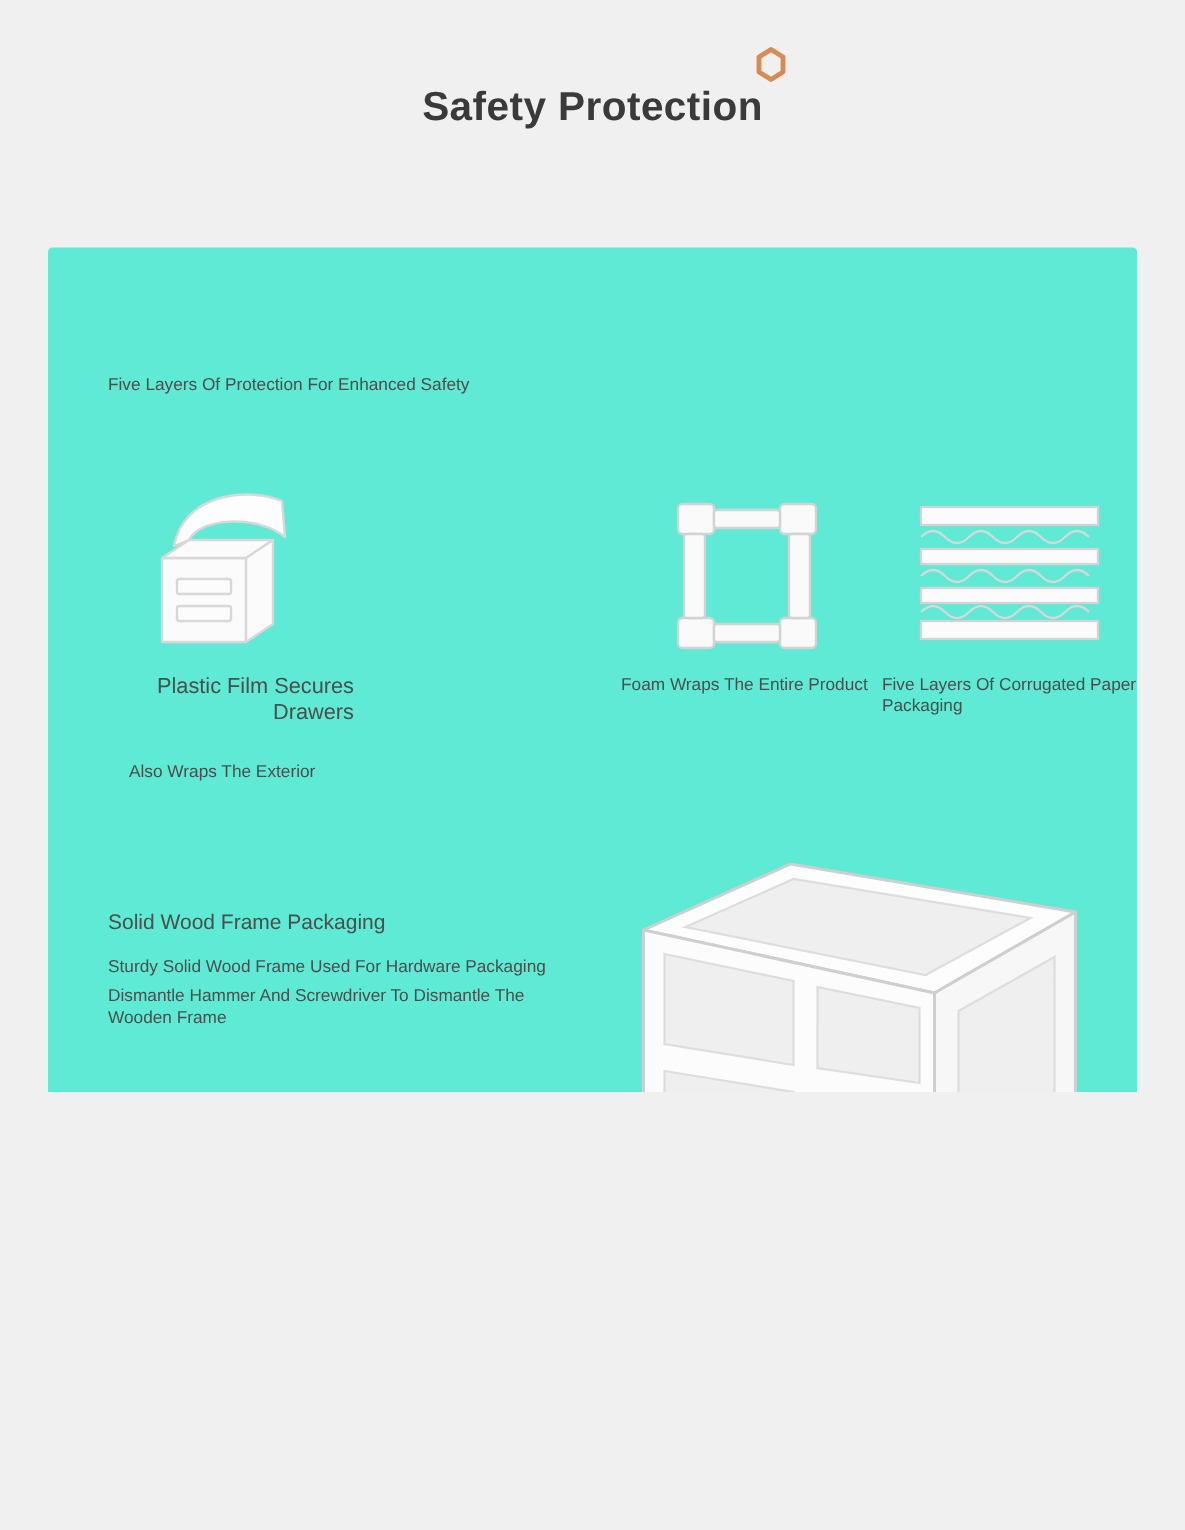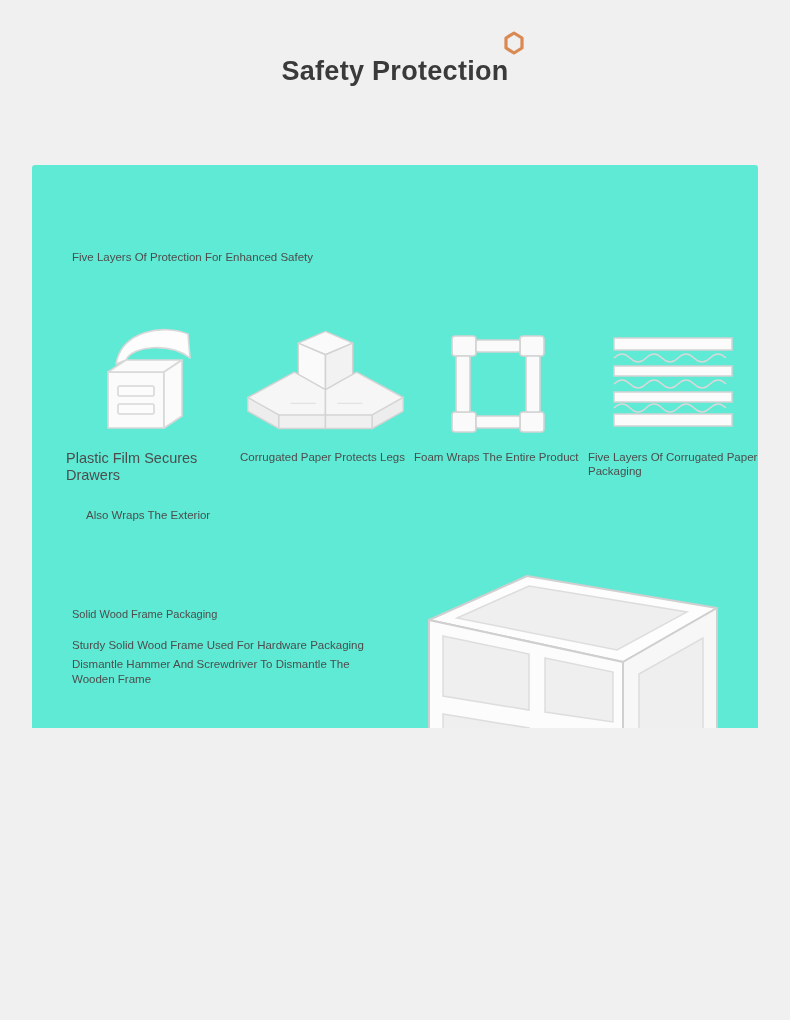--- a/index.html
+++ b/index.html
@@ -80,37 +80,38 @@
   .icon-caption {
     margin-top: 10px;
     font-size: 11.5px;
     line-height: 14px;
     color: #4d4d4d;
   }
   .cap-big {
     font-size: 14.5px;
     line-height: 17px;
     color: #4d4d4d;
+    text-align: right;
   }
   .cap-sub {
     margin-top: 24px;
     margin-left: 20px;
     font-size: 11.5px;
     line-height: 14px;
     color: #4d4d4d;
   }
   
   .frame-block {
     position: absolute;
     top: 440px;
     left: 40px;
     width: 320px;
   }
   .frame-title {
-    font-size: 11px;
+    font-size: 14px;
     line-height: 19px;
     color: #4d4d4d;
   }
   .frame-lines {
     margin-top: 14px;
     font-size: 11.5px;
     line-height: 15px;
     color: #4d4d4d;
   }
   .frame-lines p { margin: 0 0 4px 0; }
@@ -154,42 +155,20 @@
               <path d="M30,44 C36,10 78,4 102,14 L104,38 C84,22 46,26 40,40 Z" fill="#fdfdfd"></path>
               <rect x="32" y="66" width="36" height="10" rx="1.5" fill="#fcfcfc"></rect>
               <rect x="32" y="84" width="36" height="10" rx="1.5" fill="#fcfcfc"></rect>
             </g>
           </svg>
         </div>
         <div class="icon-caption cap-big">Plastic Film Secures Drawers</div>
         <div class="cap-sub">Also Wraps The Exterior</div>
       </div>
 
-      <div class="icon-cell" style="left:208px;">
-        <div class="icon-art">
-          <svg width="175" height="120" viewBox="0 0 175 120">
-            <g fill="#fafafa" stroke="#d3d3d3" stroke-width="1.5" stroke-linejoin="round">
-              <path d="M60,22 L88,10 L116,22 L88,34 Z"></path>
-              <path d="M60,22 L60,58 L88,70 L88,34 Z"></path>
-              <path d="M116,22 L116,58 L88,70 L88,34 Z" fill="#f2f2f2"></path>
-              <path d="M8,78 L56,52 L88,70 L88,96 L40,110 Z" fill="#f6f6f6"></path>
-              <path d="M168,78 L120,52 L88,70 L88,96 L136,110 Z" fill="#f6f6f6"></path>
-              <path d="M8,78 L8,92 L40,110 L40,96 Z" fill="#ededed"></path>
-              <path d="M168,78 L168,92 L136,110 L136,96 Z" fill="#ededed"></path>
-              <path d="M40,96 L88,96 L88,110 L40,110 Z" fill="#f0f0f0"></path>
-              <path d="M136,96 L88,96 L88,110 L136,110 Z" fill="#f0f0f0"></path>
-            </g>
-            <g stroke="#dddddd" stroke-width="1">
-              <line x1="52" y1="84" x2="78" y2="84"></line>
-              <line x1="100" y1="84" x2="126" y2="84"></line>
-            </g>
-          </svg>
-        </div>
-        <div class="icon-caption">Corrugated Paper Protects Legs</div>
-      </div>
 
       <div class="icon-cell" style="left:556px;">
         <div class="icon-art">
           <svg width="130" height="110" viewBox="0 0 130 110">
             <g fill="#fbfbfb" stroke="#d3d3d3" stroke-width="1.5">
               <rect x="6" y="8" width="118" height="12"></rect>
               <rect x="6" y="36" width="118" height="10"></rect>
               <rect x="6" y="62" width="118" height="10"></rect>
               <rect x="6" y="84" width="118" height="12"></rect>
             </g>

